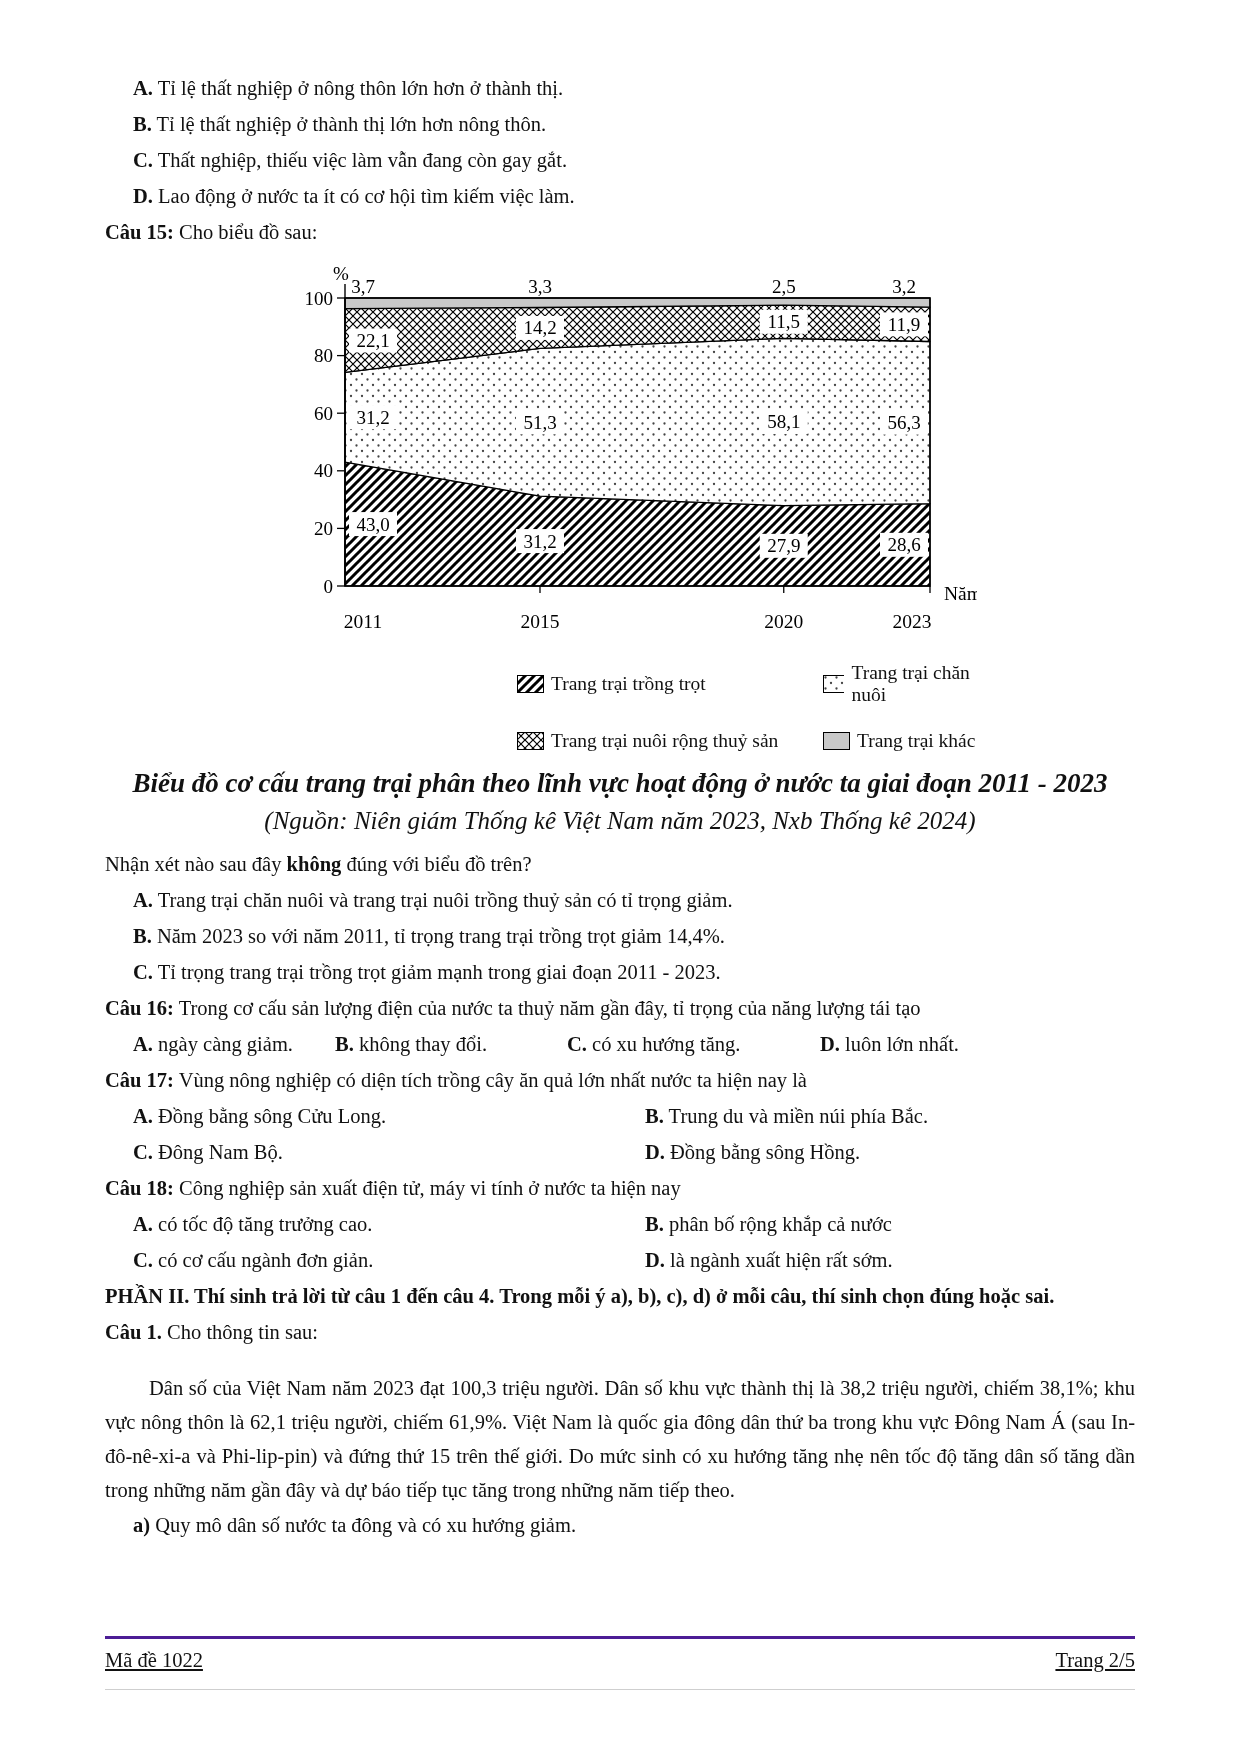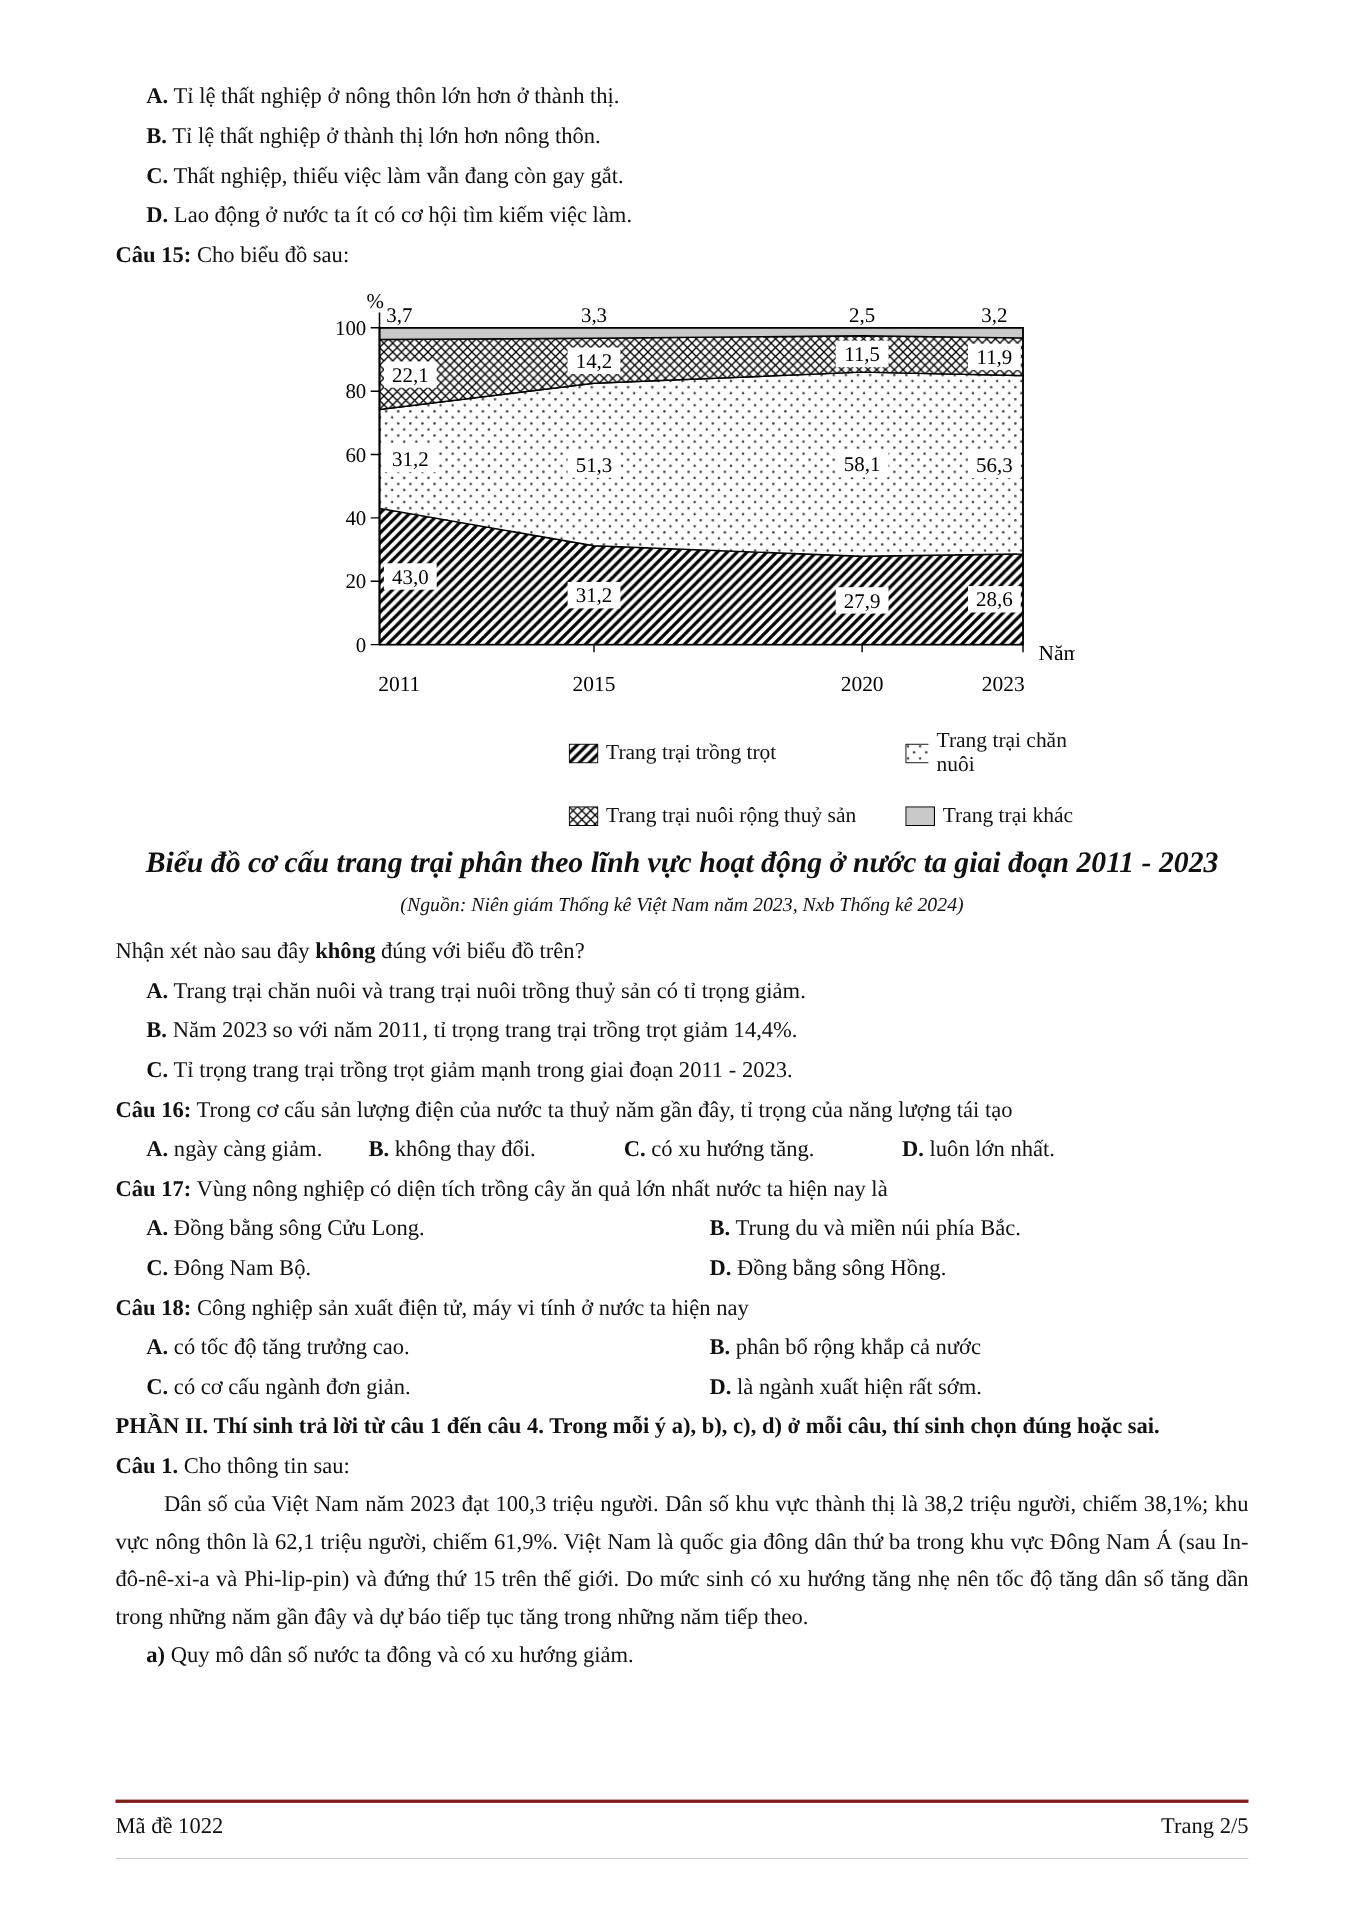--- a/index.html
+++ b/index.html
@@ -21,23 +21,23 @@
   .cellC{width:253px;}
   
   .two-col{display:flex;padding-left:28px;font-size:20.5px;line-height:36px;}
   .col1{width:512px;}
   
   .chart-wrap{margin-left:172px;margin-top:6px;width:700px;}
   .legend{display:grid;grid-template-columns:282px auto;row-gap:10px;margin-left:240px;margin-top:6px;font-size:19.5px;gap:24px;}
   .legend-item{display:flex;align-items:center;gap:7px;line-height:22px;}
   .legend-item svg{display:block;}
   .chart-title{text-align:center;font-weight:bold;font-size:27px;margin-top:16px;line-height:30px;font-style:italic;}
-  .chart-source{text-align:center;font-style:italic;font-size:18px;margin-top:8px;line-height:30px;margin-bottom:10px;}
-  .para{font-size:20.5px;line-height:34px;text-align:justify;text-indent:44px;}
-  .footer{position:absolute;left:105px;top:1636px;width:1030px;border-top:3px solid #7f1d1d;}
+  .chart-source{text-align:center;font-style:italic;font-size:25px;margin-top:8px;line-height:30px;margin-bottom:10px;}
+  .para{font-size:20.5px;line-height:34px;text-align:justify;text-indent:44px;margin-top:21px;}
+  .footer{position:absolute;left:105px;top:1636px;width:1030px;border-top:3px solid #4c1d95;text-decoration:underline;}
   .footer-row{display:flex;justify-content:space-between;font-size:20.5px;line-height:26px;padding-top:8px;}
   .footer-thin{border-bottom:1px solid #cfcfcf;margin-top:16px;}
 </style>
 </head>
 <body>
 
 <div class="content">
 
   <div class="line opt"><span class="opt-letter">A.</span> <span>Tỉ lệ thất nghiệp ở nông thôn lớn hơn ở thành thị.</span></div>
   <div class="line opt"><span class="opt-letter">B.</span> <span>Tỉ lệ thất nghiệp ở thành thị lớn hơn nông thôn.</span></div>

